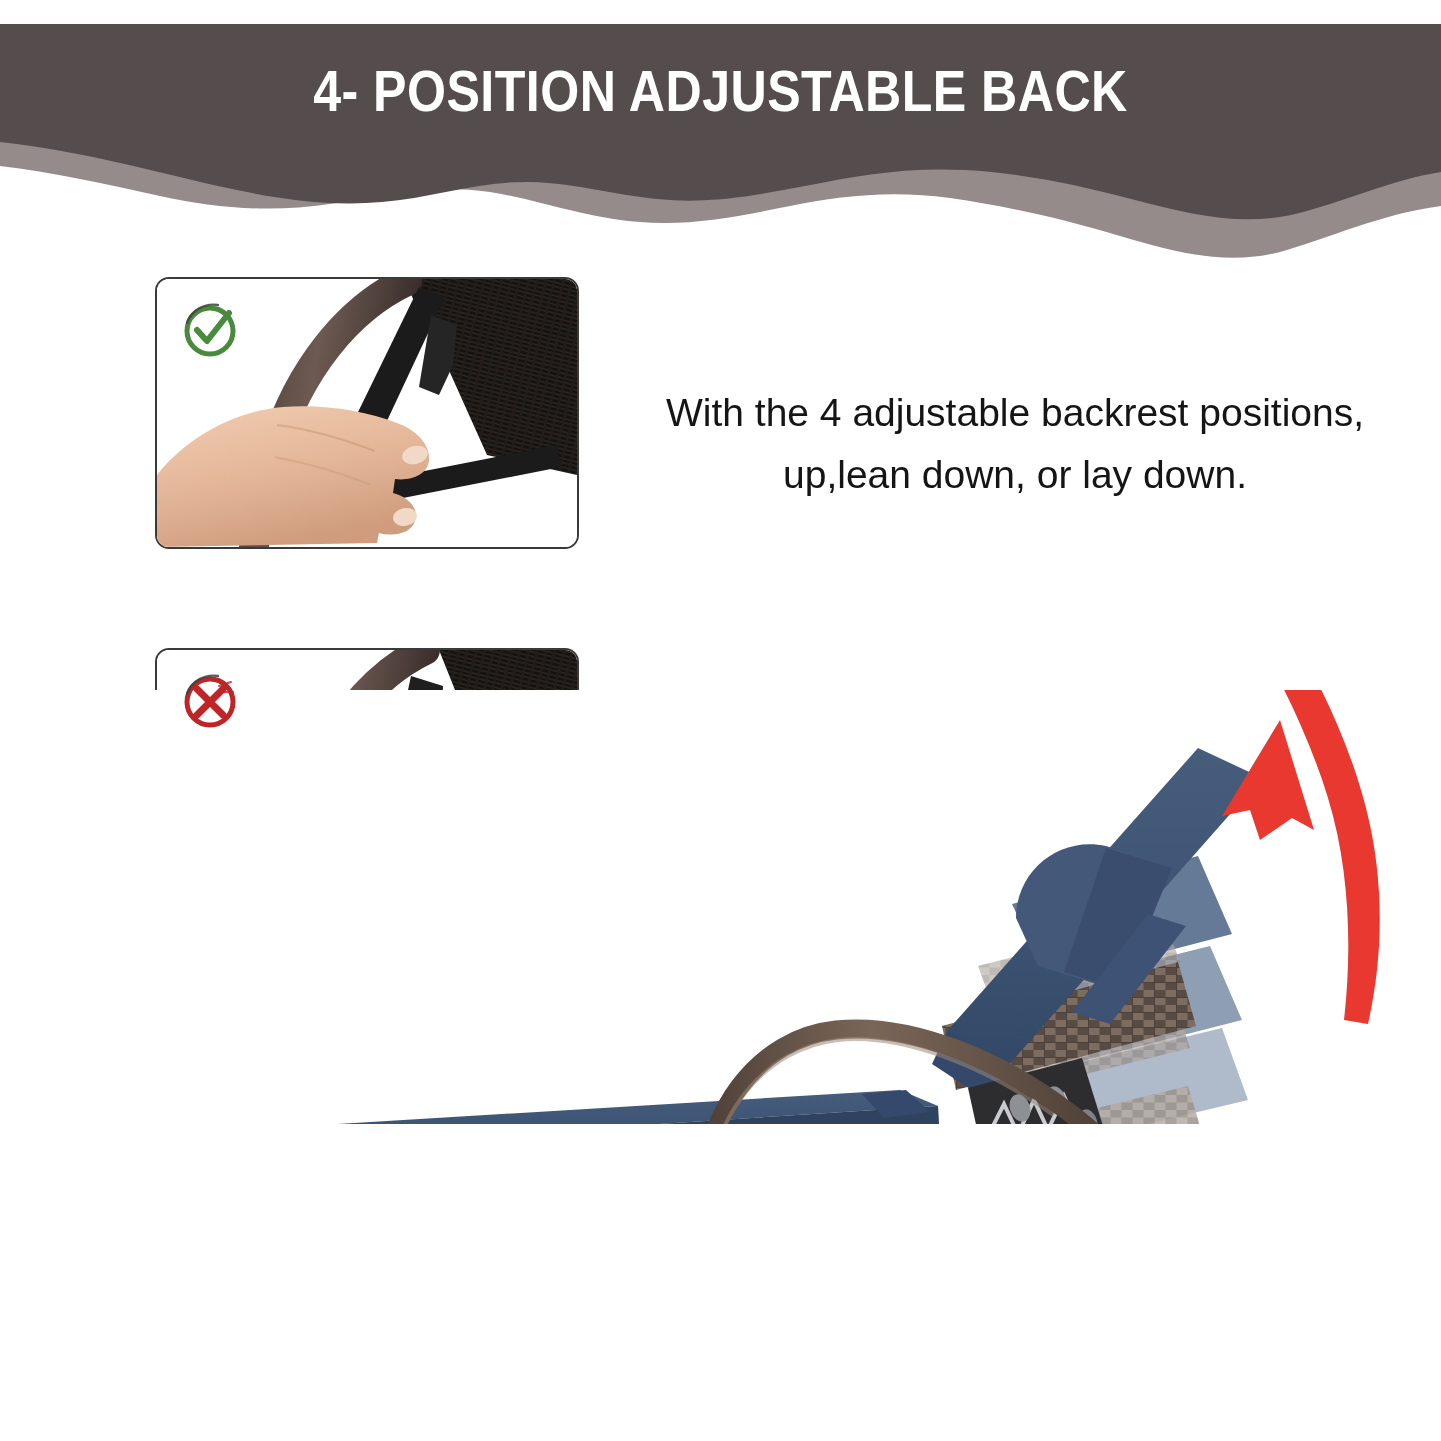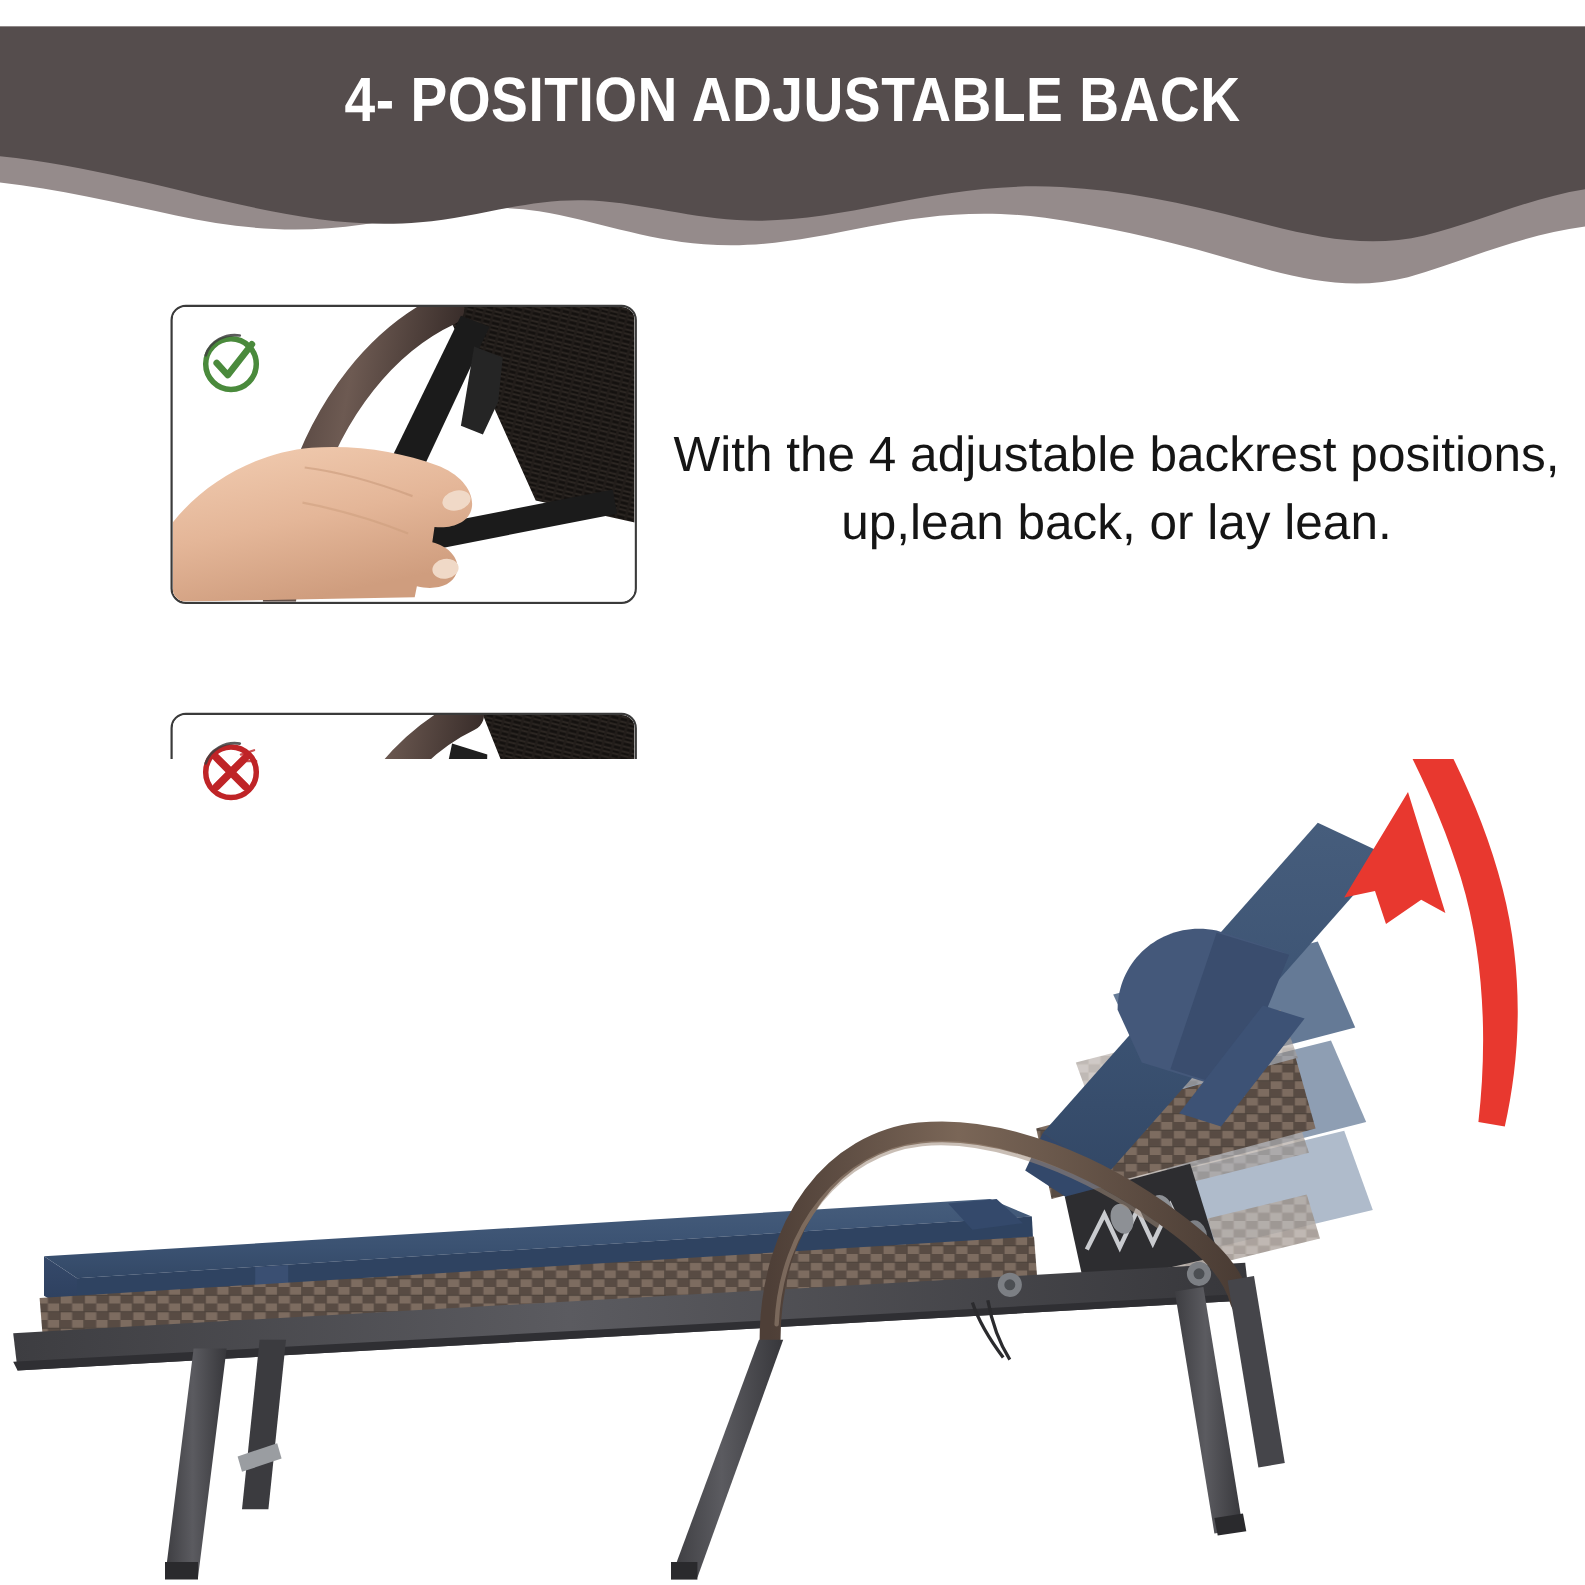--- a/index.html
+++ b/index.html
@@ -6,21 +6,21 @@
     margin: 0;
     padding: 0;
     background: #ffffff;
   }
   body {
     font-family: "Liberation Sans", sans-serif;
   }
   #page {
     position: relative;
     width: 1441px;
-    height: 1441px;
+    height: 1124px;
     background: #ffffff;
     overflow: hidden;
   }
 
   
   #header-banner {
     position: absolute;
     left: 0;
     top: 0;
     width: 1441px;
@@ -89,21 +89,21 @@
 
   
   #description-block {
     position: absolute;
     left: 610px;
     top: 382px;
     width: 810px;
     text-align: center;
     color: #151515;
     font-family: "Liberation Sans", sans-serif;
-    font-size: 45px;
+    font-size: 39px;
     line-height: 62px;
     font-weight: normal;
   }
   #description-block .desc-line {
     display: block;
     white-space: pre;
   }
 
   
   #product-image {
@@ -255,21 +255,21 @@
         <circle cx="31" cy="32" r="23" fill="none" stroke="#bf2427" stroke-width="5"></circle>
         <path d="M8,24 C12,11 26,4 39,6" fill="none" stroke="#3f3f3f" stroke-width="2.4" stroke-linecap="round" opacity="0.85"></path>
         <path d="M18,19 L44,45 M44,19 L18,45" fill="none" stroke="#bf2427" stroke-width="7" stroke-linecap="round"></path>
         <path d="M40,16 L52,12 M42,22 L54,22" fill="none" stroke="#bf2427" stroke-width="2" stroke-linecap="round" opacity="0.8"></path>
       </svg>
     </div>
   </div>
 
   <div id="description-block">
     <span class="desc-line">With the 4 adjustable backrest positions,</span>
-    <span class="desc-line">up,lean back, or lay lean.</span>
+    <span class="desc-line">up,lean down, or lay down.</span>
   </div>
 
   <div id="product-image">
     <svg viewBox="0 0 1441 751" preserveAspectRatio="none">
       <defs>
         <linearGradient id="cushionTop" x1="0" y1="0" x2="0" y2="1">
           <stop offset="0%" stop-color="#465d7c"></stop>
           <stop offset="60%" stop-color="#3b5272"></stop>
           <stop offset="100%" stop-color="#334866"></stop>
         </linearGradient>

